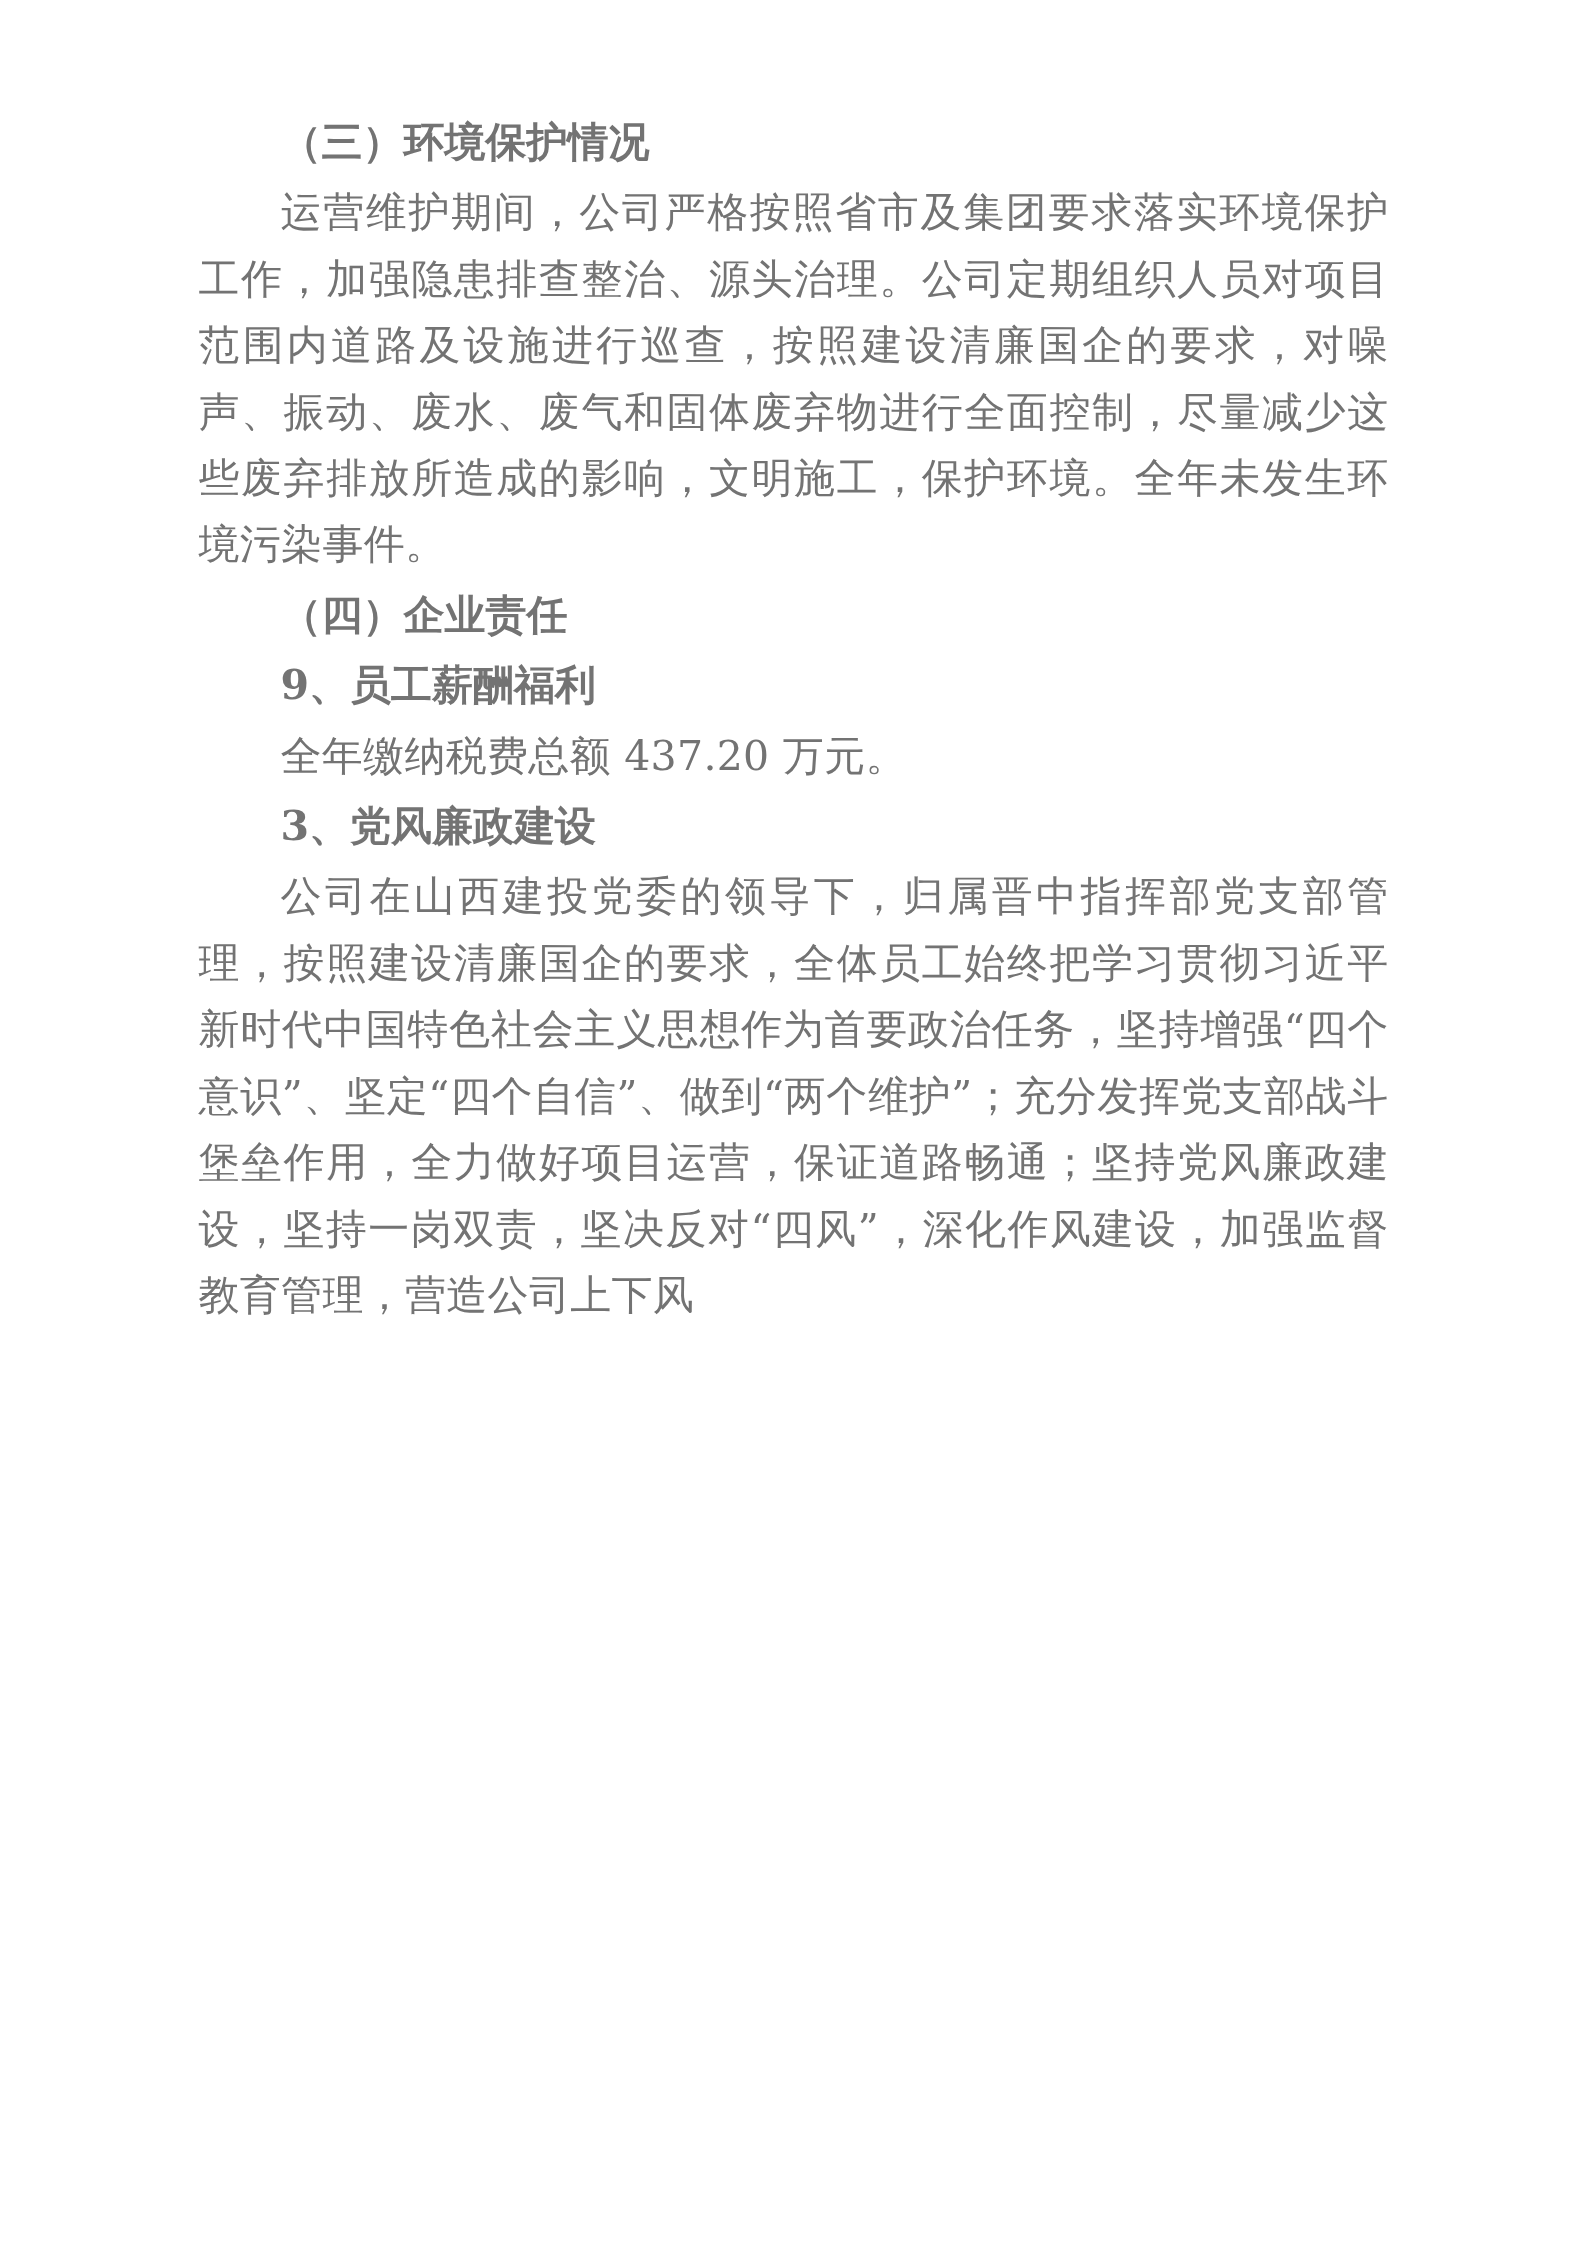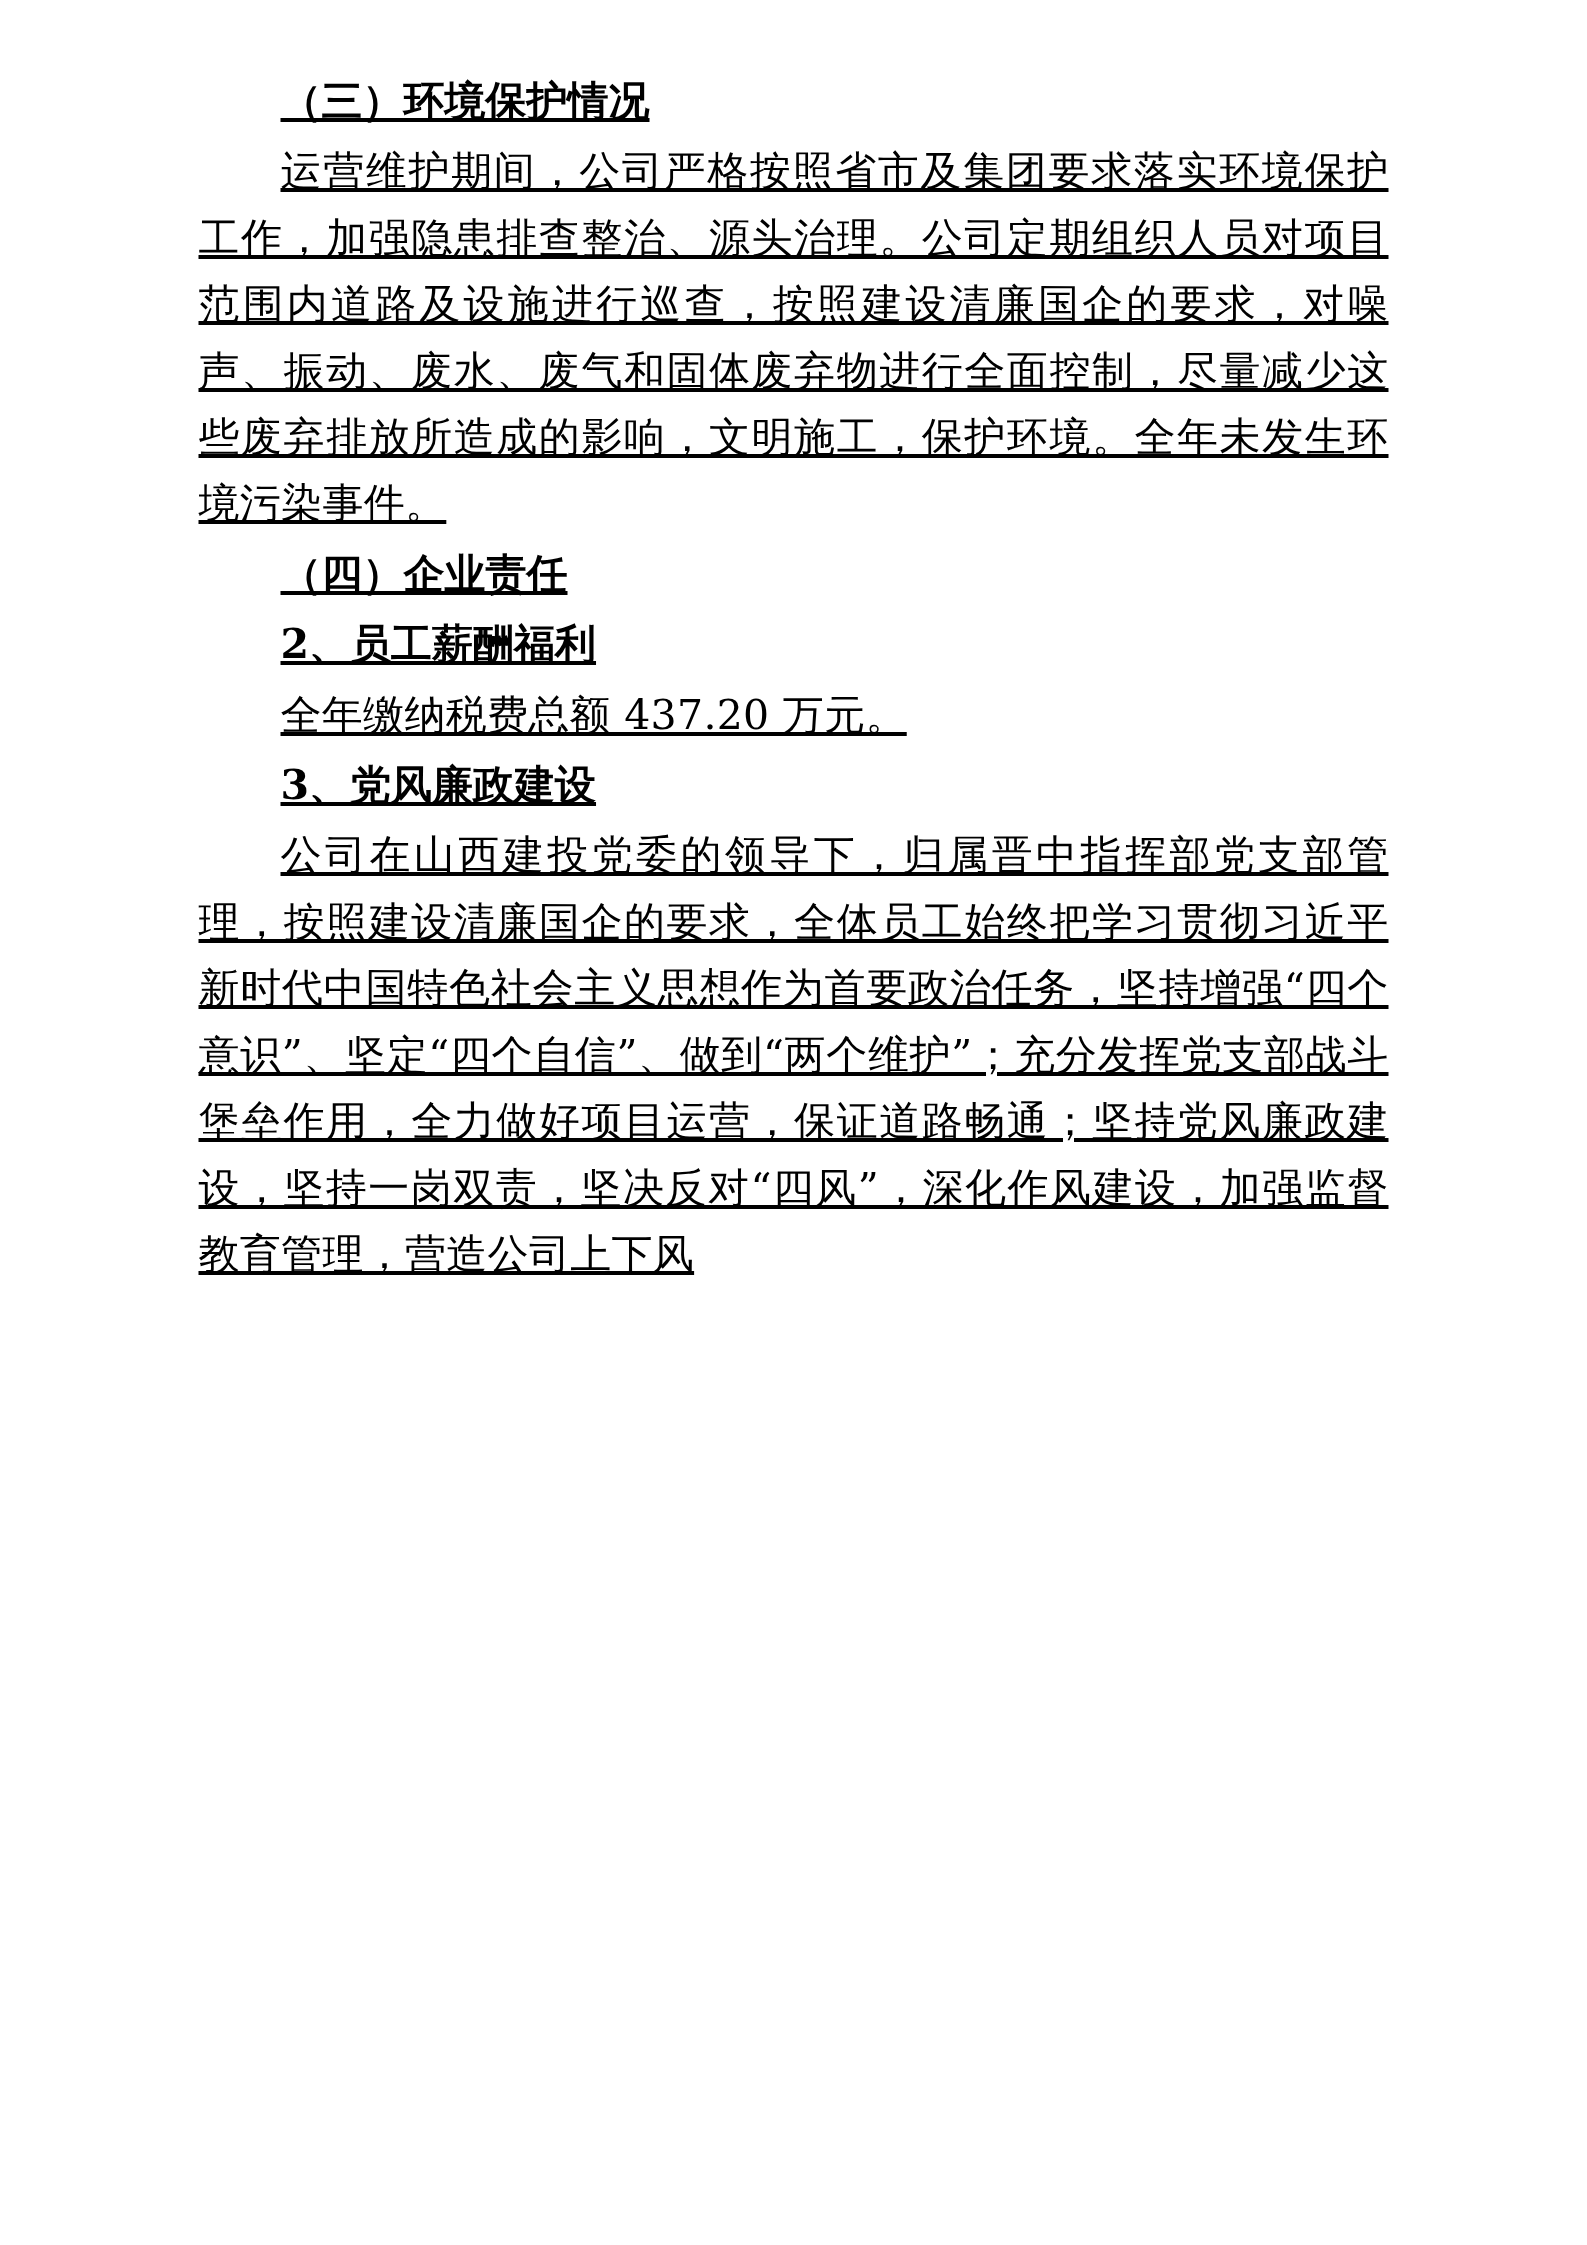--- a/index.html
+++ b/index.html
@@ -6,24 +6,23 @@
     margin: 0;
     padding: 0;
     background: #ffffff;
   }
   .page {
     width: 1587px;
     height: 2245px;
     background: #ffffff;
     position: relative;
     box-sizing: border-box;
-    padding: 68px 190px 120px 190px;
+    padding: 109px 190px 120px 190px;
     font-family: "DejaVu Serif", "Liberation Serif", serif;
-    color: #000000;
-    text-decoration: underline;
+    color: #737373;
   }
   .doc-body {
     width: 1190px;
     margin: 0 auto;
   }
   .para {
     font-size: 41px;
     line-height: 1.62;
     text-align: justify;
     text-justify: inter-ideograph;
@@ -53,21 +52,21 @@
 
 <div class="page">
   <div class="doc-body">
 
     <p class="heading">（三）环境保护情况</p>
 
     <p class="para indent">运营维护期间，公司严格按照省市及集团要求落实环境保护工作，加强隐患排查整治、源头治理。公司定期组织人员对项目范围内道路及设施进行巡查，按照建设清廉国企的要求，对噪声、振动、废水、废气和固体废弃物进行全面控制，尽量减少这些废弃排放所造成的影响，文明施工，保护环境。全年未发生环境污染事件。</p>
 
     <p class="heading">（四）企业责任</p>
 
-    <p class="subheading">2、员工薪酬福利</p>
+    <p class="subheading">9、员工薪酬福利</p>
 
 
 
     <p class="para indent">全年缴纳税费总额 437.20 万元。</p>
 
     <p class="subheading">3、党风廉政建设</p>
 
     <p class="para indent">公司在山西建投党委的领导下，归属晋中指挥部党支部管理，按照建设清廉国企的要求，全体员工始终把学习贯彻习近平新时代中国特色社会主义思想作为首要政治任务，坚持增强“四个意识”、坚定“四个自信”、做到“两个维护”；充分发挥党支部战斗堡垒作用，全力做好项目运营，保证道路畅通；坚持党风廉政建设，坚持一岗双责，坚决反对“四风”，深化作风建设，加强监督教育管理，营造公司上下风</p>
 
   </div>

